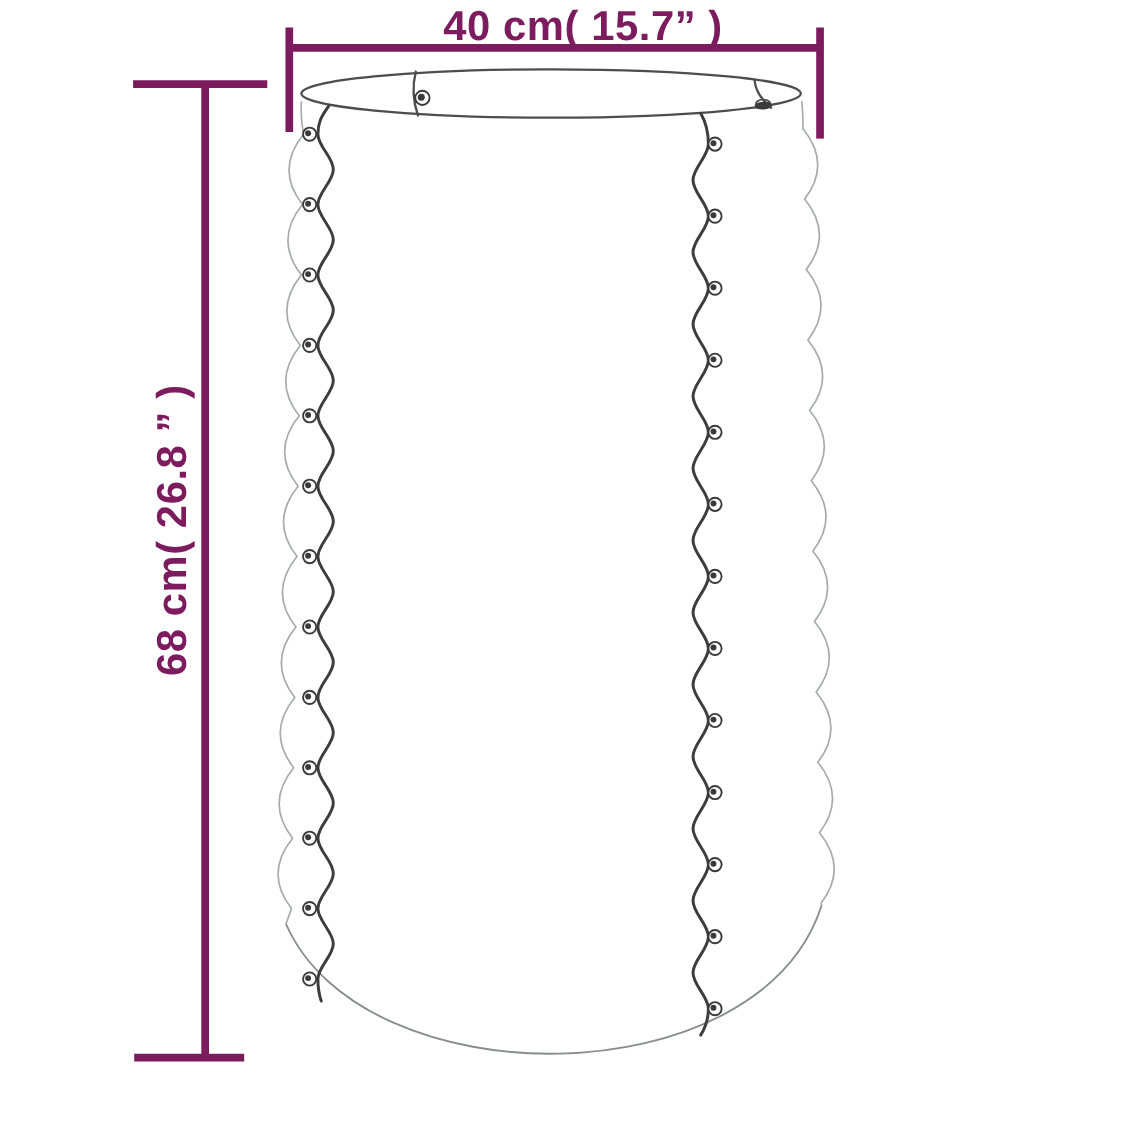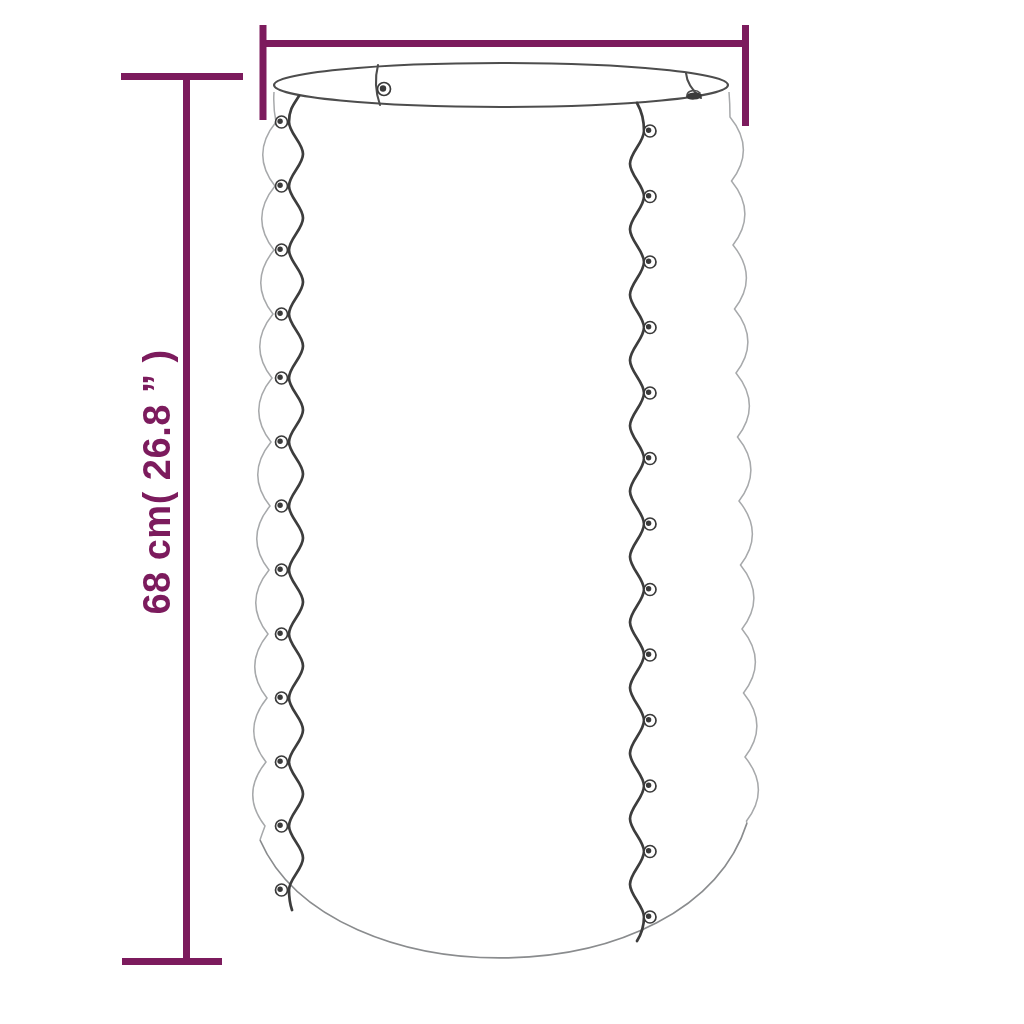--- a/index.html
+++ b/index.html
@@ -165,15 +165,16 @@
       <line class="dimstroke" x1="745.5" y1="25" x2="745.5" y2="126"></line>
     </g>
 
     <g>
       <line class="dimstroke" x1="186.5" y1="77" x2="186.5" y2="961"></line>
       <line class="dimstroke" x1="121" y1="76.5" x2="243" y2="76.5"></line>
       <line class="dimstroke" x1="122" y1="961.5" x2="222" y2="961.5"></line>
     </g>
   </svg>
 
+  <div class="dim-label" id="width-label">40 cm( 15.7” )</div>
 
   <div class="dim-label" id="height-label">68 cm( 26.8 ” )</div>
 </div>
 
 </body></html>

